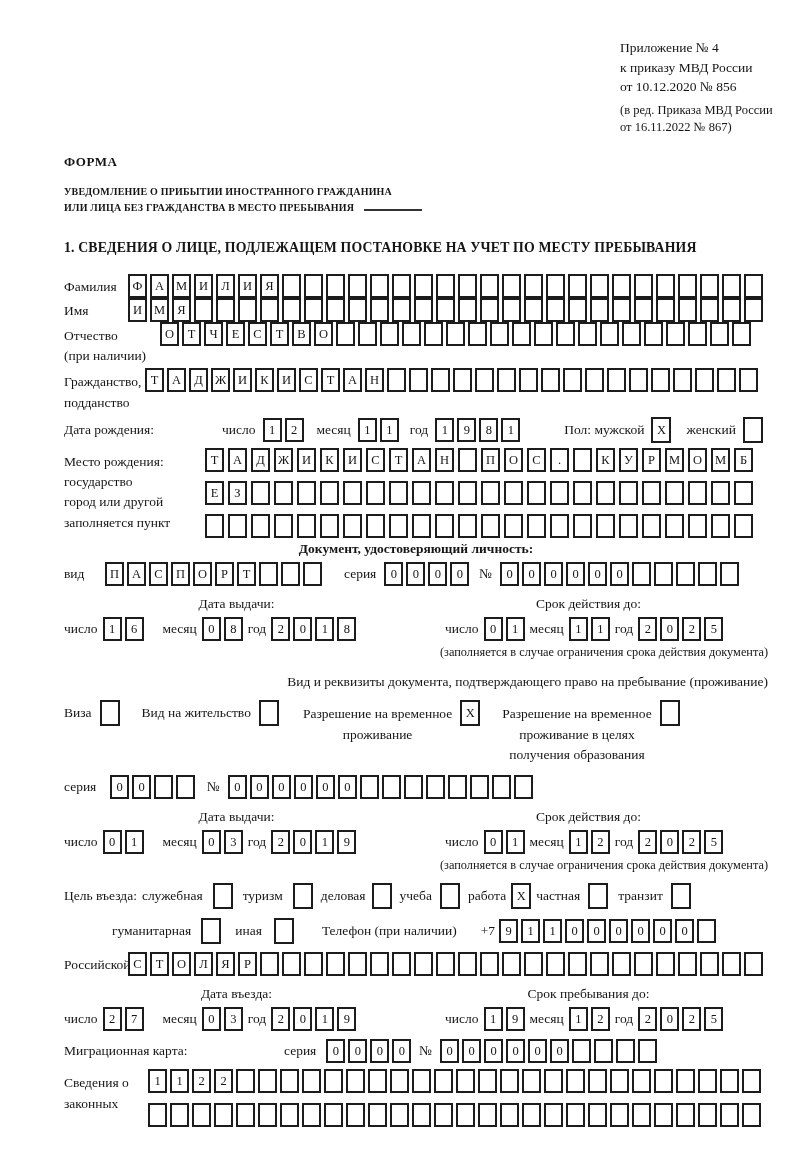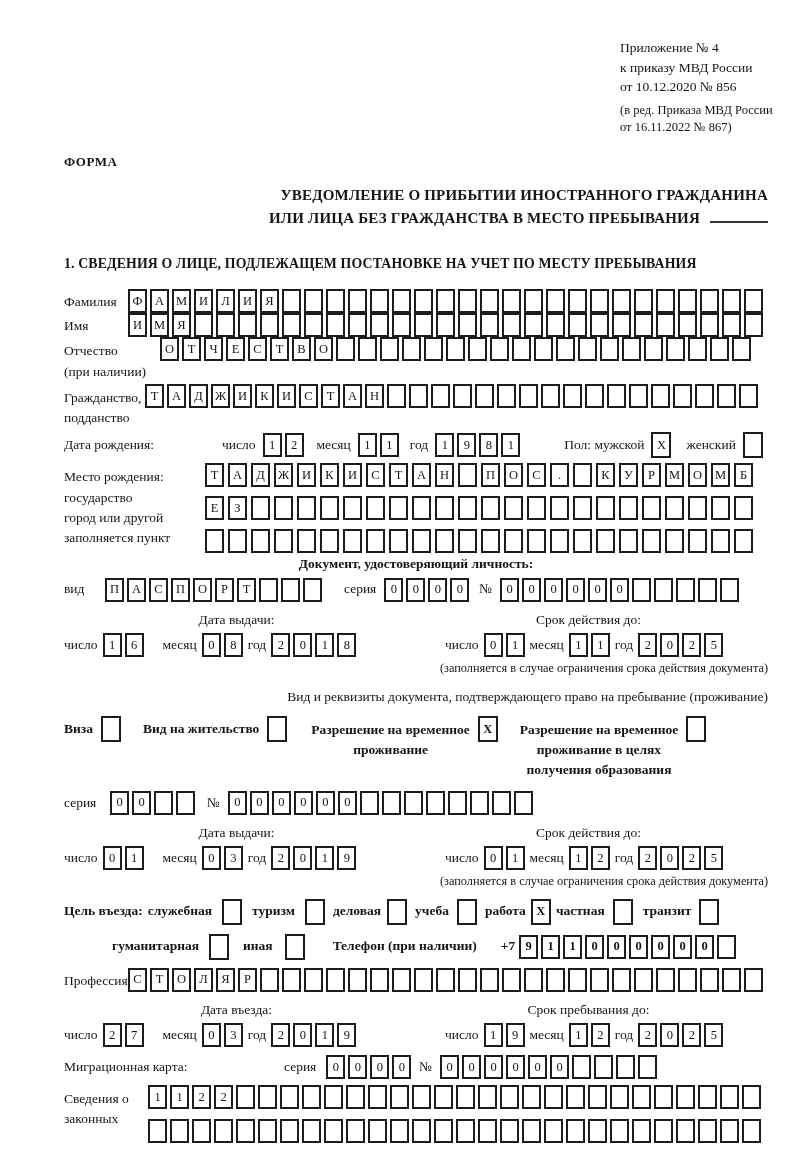--- a/index.html
+++ b/index.html
@@ -9,21 +9,21 @@
     font-family:"Liberation Serif","DejaVu Serif",serif;
     padding:38px 32px 0 64px;font-size:13.5px;line-height:1.35;
   }
   
   .doc-ref{margin-left:556px;width:200px;}
   .doc-ref .l{font-size:13.5px;line-height:1.45;}
   .doc-ref .s{font-size:12.5px;line-height:1.4;}
   .doc-ref .gap{height:5px;}
   .forma{font-weight:bold;font-size:13px;text-align:left;margin-top:16px;letter-spacing:.5px;}
   
-  .title{font-weight:bold;font-size:15px;text-align:right;margin-top:14px;line-height:1.55;letter-spacing:.2px;}
+  .title{font-weight:bold;font-size:10px;text-align:left;margin-top:14px;line-height:1.55;letter-spacing:.2px;}
   .blank-line{display:inline-block;width:58px;border-bottom:2px solid #333;margin-left:10px;vertical-align:baseline;}
   .sec-head{font-weight:bold;font-size:13.8px;margin-top:24px;letter-spacing:.15px;}
   
   .frow{display:flex;align-items:flex-start;}
   .flabel{flex:none;padding-top:4px;}
   .cells{display:flex;gap:3px;flex:none;}
   .cells.spread{gap:4px;}
   .cell{
     flex:none;width:15px;height:20px;border:2px solid #1c1c1c;background:#fff;
     display:flex;align-items:center;justify-content:center;
@@ -36,21 +36,21 @@
   .hdr2{display:flex;margin-top:9px;font-size:13.5px;}
   .hdr2 .h-left{width:345px;text-align:center;}
   .hdr2 .h-right{flex:1;text-align:center;}
   .dates{display:flex;margin-top:4px;align-items:center;}
   .dgroup{display:flex;align-items:center;gap:5px;}
   .dgroup .t{padding:0 2px;}
   .d-left{width:345px;display:flex;align-items:center;gap:5px;}
   .d-right{display:flex;align-items:center;gap:5px;margin-left:36px;}
   .note-r{font-size:12.3px;text-align:right;margin-top:3px;}
   
-  .optline{display:flex;align-items:flex-start;margin-top:8px;font-weight:bold;}
+  .optline{display:flex;align-items:flex-start;margin-top:8px;}
   .opt{display:flex;align-items:flex-start;gap:8px;}
   .opt .txt{padding-top:4px;}
   .opt .txt.c{text-align:center;line-height:1.5;}
   .para{margin-top:10px;line-height:1.6;text-align:right;}
 </style>
 </head>
 <body>
 
 <div class="page">
 
@@ -583,21 +583,21 @@
         <span class="cell">0</span>
         <span class="cell">0</span>
         <span class="cell">0</span>
         <span class="cell">0</span>
         <span class="cell">0</span>
         <span class="cell"></span>
       </span>
   </div>
 
   <div class="frow" style="margin-top:8px;">
-    <div class="flabel" style="width:64px;">Профессия</div>
+    <div class="flabel" style="width:64px;">Российской</div>
     <div class="cells">
         <span class="cell">С</span>
         <span class="cell">Т</span>
         <span class="cell">О</span>
         <span class="cell">Л</span>
         <span class="cell">Я</span>
         <span class="cell">Р</span>
         <span class="cell"></span>
         <span class="cell"></span>
         <span class="cell"></span>

